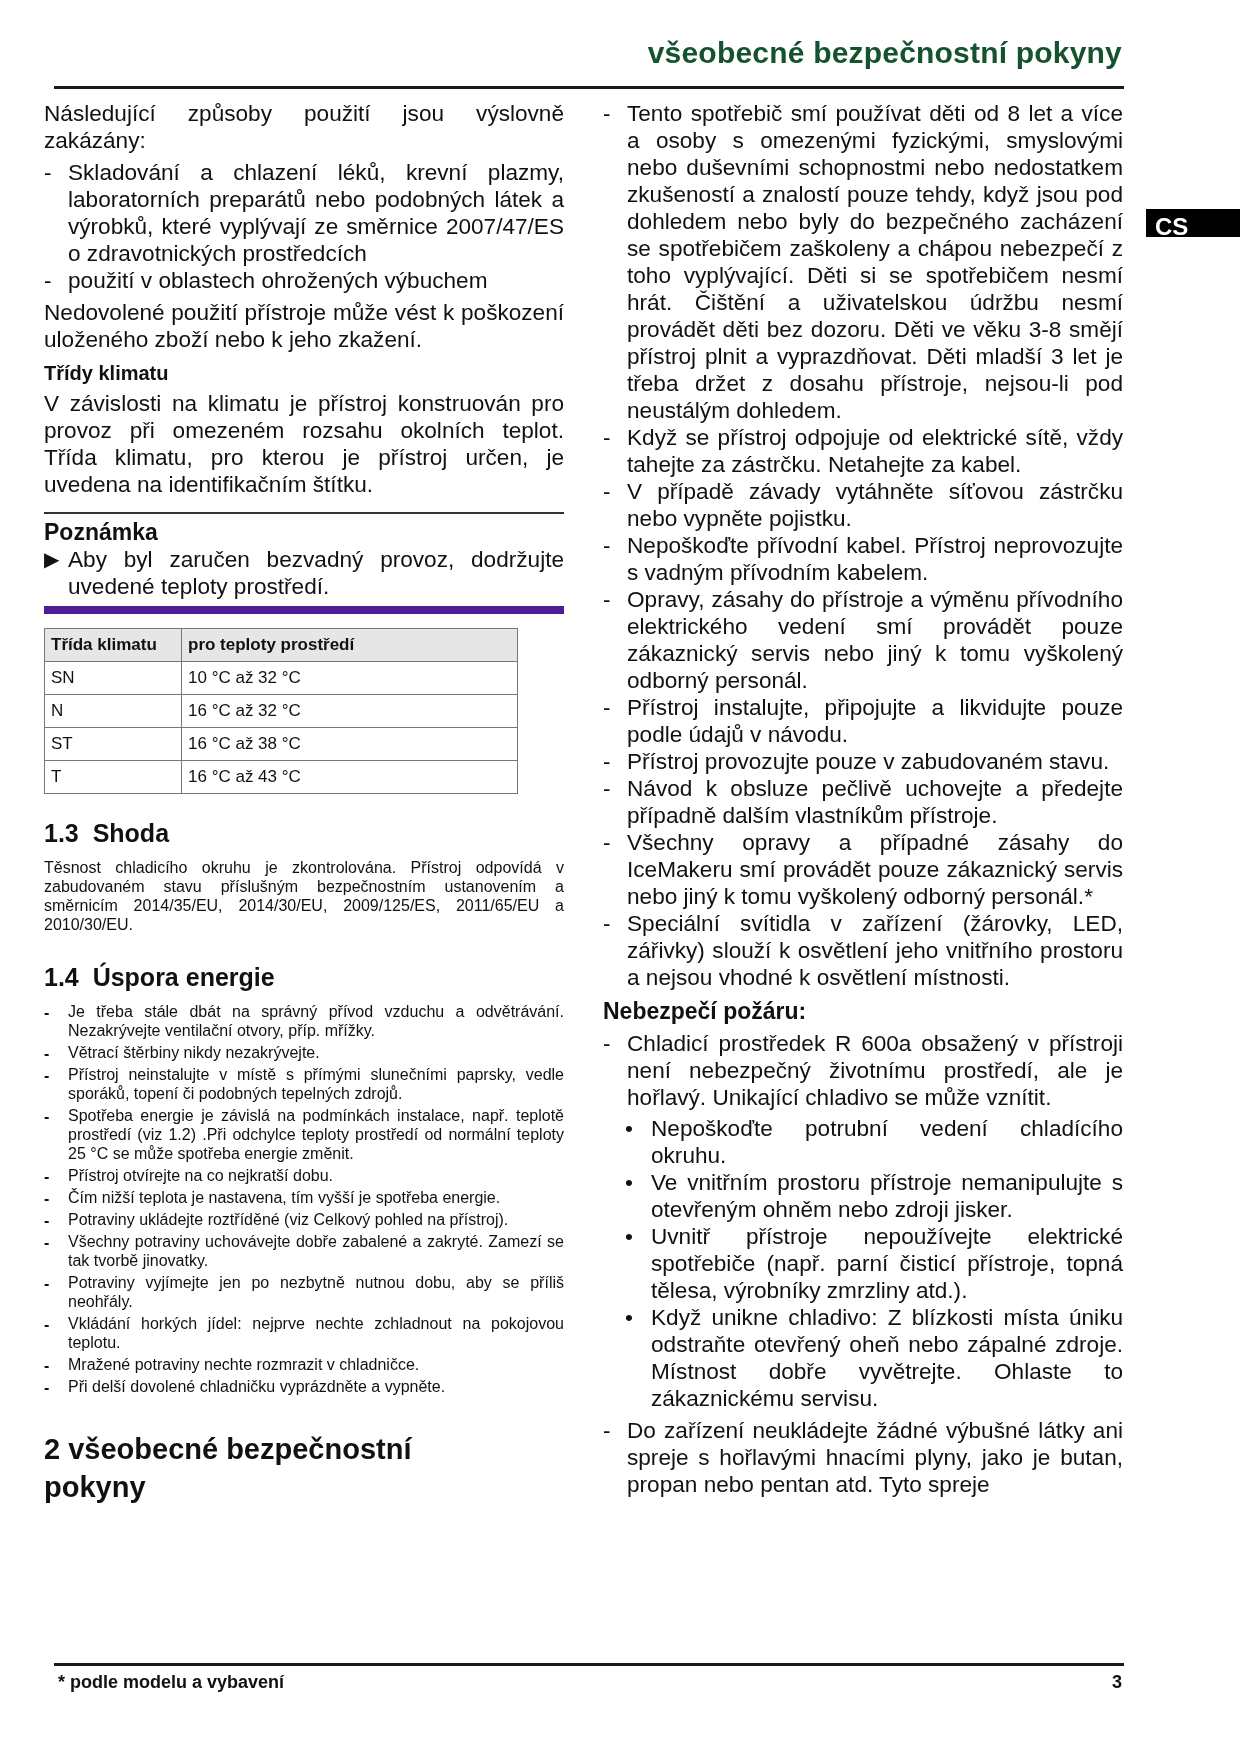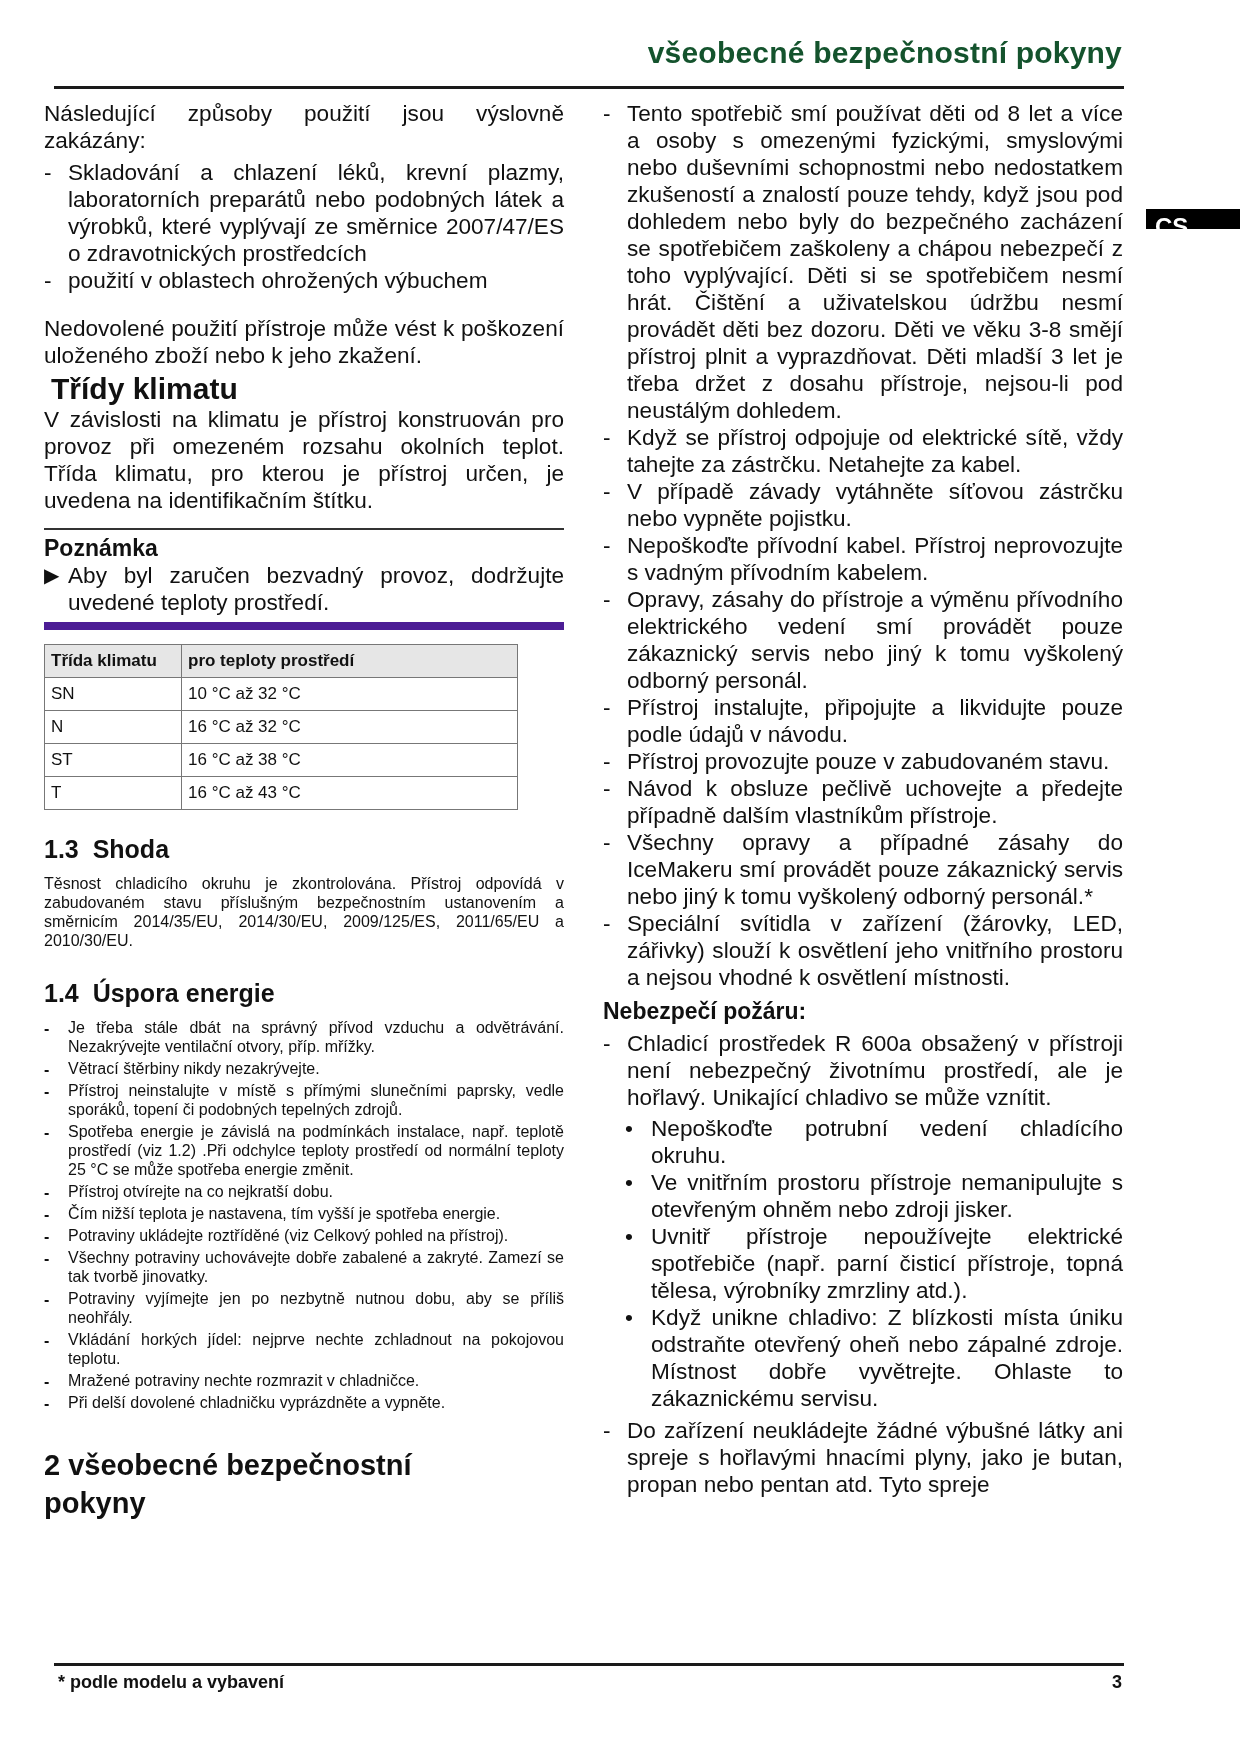--- a/index.html
+++ b/index.html
@@ -1,30 +1,30 @@
 <!DOCTYPE html>
 <html><head>
   <meta charset="utf-8">
   <style>
     html, body { margin: 0; padding: 0; background: #ffffff; }
     body { width: 1240px; height: 1754px; position: relative; overflow: hidden; color: #111; font-family: "Liberation Sans", sans-serif; }
     .header-title { position: absolute; right: 118px; top: 36px; font-size: 30px; font-weight: bold; color: #14532d; letter-spacing: 0.2px; }
     .header-rule { position: absolute; left: 54px; top: 86px; width: 1070px; height: 3px; background: #1a1a1a; }
-    .lang-tab { position: absolute; left: 1146px; top: 209px; width: 94px; height: 20px; background: #000; color: #fff; font-size: 24px; font-weight: bold; line-height: 36px; padding-left: 9px; box-sizing: border-box; }
+    .lang-tab { position: absolute; left: 1146px; top: 209px; width: 94px; height: 28px; background: #000; color: #fff; font-size: 24px; font-weight: bold; line-height: 36px; padding-left: 9px; box-sizing: border-box; }
 
     .col { position: absolute; top: 100px; }
     .col-left { left: 44px; width: 520px; }
     .col-right { left: 603px; width: 520px; }
 
     .p { font-size: 22.6px; line-height: 27px; margin: 0; text-align: justify; }
-    .p-gap { margin-top: 21px; }
+    .p-gap { margin-top: 5px; }
     .list { margin: 5px 0 0 0; padding: 0; list-style: none; }
     .li { position: relative; padding-left: 24px; font-size: 22.6px; line-height: 27px; text-align: justify; }
     .li .dash { position: absolute; left: 0; top: 0; }
-    .h3 { font-size: 30px; font-weight: bold; line-height: 28px; margin: 6px 0 3px 7px; }
+    .h3 { font-size: 20px; font-weight: bold; line-height: 28px; margin: 6px 0 3px 0; }
     .note-block { margin-top: 14px; border-top: 2px solid #333; border-bottom: 8px solid #4c1d95; padding: 4px 0 6px 0; }
     .note-title { font-size: 23px; font-weight: bold; line-height: 28px; }
     .note-line { position: relative; padding-left: 24px; font-size: 22.6px; line-height: 27px; text-align: justify; }
     .note-line .arrow { position: absolute; left: 0; top: 0; font-size: 20px; }
 
     table.climate { margin-top: 14px; border-collapse: collapse; width: 474px; font-size: 17px; }
     table.climate th, table.climate td { border: 1px solid #777; height: 32px; padding: 0 6px; text-align: left; vertical-align: middle; }
     table.climate th { background: #e6e6e6; font-weight: bold; }
     table.climate td.c1, table.climate th.c1 { width: 124px; }
 

